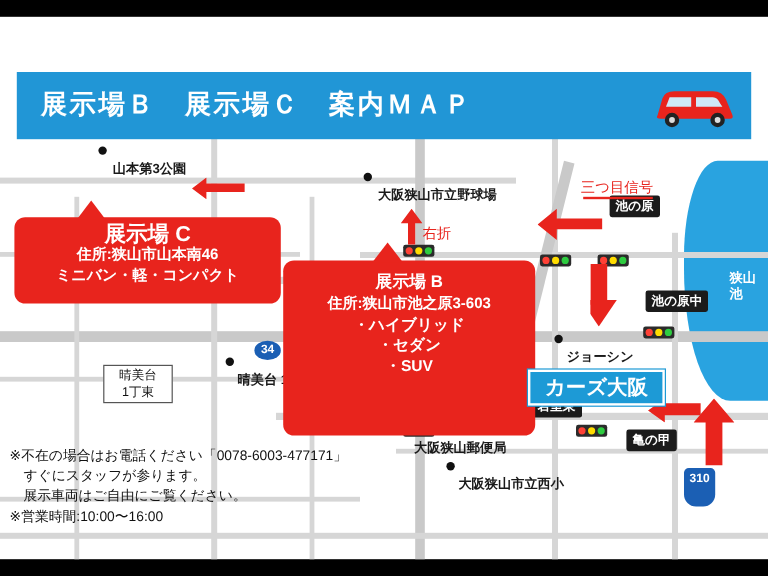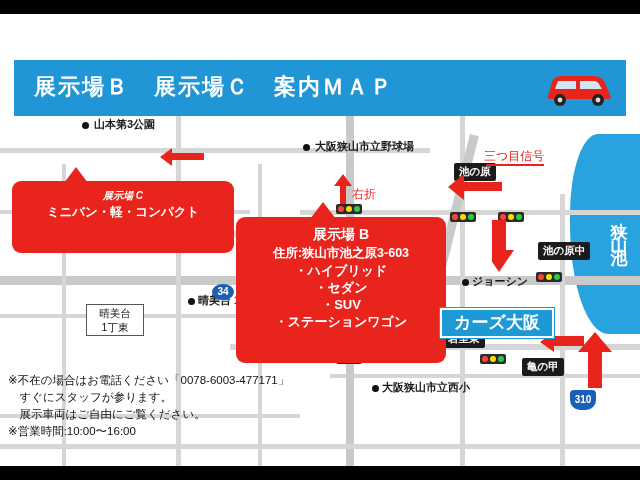--- a/index.html
+++ b/index.html
@@ -7,39 +7,39 @@
   #stage{position:relative;width:640px;height:480px;background:#000;}
   #map{position:absolute;left:0;top:14px;width:640px;height:452px;background:#ffffff;overflow:hidden;}
 
   
   .header{position:absolute;left:14px;top:46px;width:612px;height:56px;background:#2196d6;}
   .header-title{position:absolute;left:34px;top:58px;color:#fff;font-size:22px;font-weight:bold;letter-spacing:2px;line-height:30px;}
   .car-badge{position:absolute;right:22px;top:52px;width:78px;height:44px;}
 
   
   .lake{position:absolute;right:0;top:120px;width:70px;height:200px;background:#29a3e0;border-radius:40% 0 0 55%;}
-  .lake-label{position:absolute;right:10px;top:212px;color:#fff;font-size:17px;font-weight:bold;line-height:13px;text-align:center;width:22px;}
+  .lake-label{position:absolute;right:10px;top:212px;color:#fff;font-size:11px;font-weight:bold;line-height:13px;text-align:left;width:22px;}
 
   
   .road{position:absolute;background:#d6d6d6;}
   .road-thick{background:#c9c9c9;}
 
   
   .lbl{position:absolute;font-size:11px;color:#1a1a1a;white-space:nowrap;}
-  .lbl.b{font-weight:bold;}
+  .lbl.b{font-weight:bold;margin-top:16px;}
   .dot{position:absolute;width:7px;height:7px;background:#111;border-radius:50%;}
 
   
   .callout{position:absolute;background:#e8241d;color:#fff;border-radius:9px;text-align:center;}
   .callout .t{font-weight:bold;}
   .callout .tail{position:absolute;width:0;height:0;}
 
   
   #boxC{left:12px;top:167px;width:222px;height:66px;padding-top:6px;}
-  #boxC .t{font-size:10px;line-height:17px;font-style:italic;}
+  #boxC .t{font-size:18px;line-height:17px;}
   #boxC .s{font-size:12.5px;line-height:17px;font-weight:bold;}
   #boxC .tail{left:52px;top:-14px;border-left:12px solid transparent;border-right:12px solid transparent;border-bottom:16px solid #e8241d;}
 
   
   #boxB{left:236px;top:203px;width:210px;height:138px;padding-top:8px;}
   #boxB .t{font-size:14px;line-height:19px;}
   #boxB .s{font-size:12.5px;line-height:18px;font-weight:bold;}
   #boxB .li{font-size:13px;line-height:17px;font-weight:bold;}
   #boxB .tail{left:74px;top:-15px;border-left:13px solid transparent;border-right:13px solid transparent;border-bottom:17px solid #e8241d;}
 
@@ -52,21 +52,21 @@
   .signal i.r{left:2px;background:#ff4136;}
   .signal i.y{left:10px;background:#ffdc00;}
   .signal i.g{left:18px;background:#2ecc40;}
 
   
   .arw{position:absolute;}
   .redtxt{position:absolute;color:#e8241d;font-size:12px;font-weight:normal;white-space:nowrap;}
 
   
   .shield{position:absolute;background:#1b5fb4;color:#fff;font-size:10px;font-weight:bold;border-radius:50%;width:22px;height:16px;line-height:16px;text-align:center;}
-  .shield-hw{position:absolute;background:#1b5fb4;color:#fff;font-size:10px;font-weight:bold;width:26px;height:20px;line-height:19px;text-align:center;
+  .shield-hw{position:absolute;background:#1b5fb4;color:#fff;font-size:10px;font-weight:bold;width:26px;height:32px;line-height:19px;text-align:center;
       border-radius:4px 4px 10px 10px;}
 
   
   #carsOsaka{position:absolute;left:440px;top:294px;width:110px;height:26px;background:#1d9ad6;color:#fff;font-size:17px;font-weight:bold;
       text-align:center;line-height:26px;border:2px solid #fff;box-shadow:0 0 0 1px #1d9ad6;}
 
   
   .note{position:absolute;left:8px;top:358px;font-size:11.5px;line-height:17px;color:#111;white-space:pre;}
 
   
@@ -126,21 +126,21 @@
 
     <div class="dot" style="left:462px;top:265px;"></div>
     <div class="lbl b" style="left:472px;top:260px;">ジョーシン</div>
 
     <div class="dot" style="left:335px;top:341px;"></div>
     <div class="lbl b" style="left:345px;top:336px;">大阪狭山郵便局</div>
 
     <div class="dot" style="left:372px;top:371px;"></div>
     <div class="lbl b" style="left:382px;top:366px;">大阪狭山市立西小</div>
 
-    <div class="pill" style="left:454px;top:149px;">池の原</div>
+    <div class="pill" style="left:508px;top:149px;">池の原</div>
     <div class="pill" style="left:538px;top:228px;">池の原中</div>
     <div class="pill" style="left:443px;top:316px;">岩室東</div>
     <div class="pill" style="left:522px;top:344px;">亀の甲</div>
 
     <div class="boxlbl" style="left:86px;top:290px;width:48px;text-align:center;line-height:14px;">晴美台<br>1丁東</div>
 
     <div class="signal" style="left:336px;top:190px;">
         <i class="r"></i>
         <i class="y"></i>
         <i class="g"></i>
@@ -199,31 +199,31 @@
       <path d="M17 0 L34 20 L24 20 L24 56 L10 56 L10 20 L0 20 Z" fill="#e8241d"></path>
     </svg>
 
     <svg class="arw" style="left:540px;top:318px;width:44px;height:20px;" viewBox="0 0 44 20">
       <path d="M44 4 L14 4 L14 0 L0 10 L14 20 L14 14 L44 14 Z" fill="#e8241d"></path>
     </svg>
 
     <div class="callout" id="boxC">
       <div class="tail"></div>
       <div class="t">展示場 C</div>
+      <div class="s">住所:狭山市山本南46</div>
       <div class="s">ミニバン・軽・コンパクト</div>
     </div>
 
     <div class="callout" id="boxB">
       <div class="tail"></div>
       <div class="t">展示場 B</div>
       <div class="s">住所:狭山市池之原3-603</div>
       <div class="li">・ハイブリッド</div>
       <div class="li">・セダン</div>
       <div class="li">・SUV</div>
-      <div class="li">・ステーションワゴン</div>
     </div>
 
     <div id="carsOsaka">カーズ大阪</div>
 
     <div class="note">※不在の場合はお電話ください「0078-6003-477171」</div>
     <div class="note" style="top:375px;">　すぐにスタッフが参ります。</div>
     <div class="note" style="top:392px;">　展示車両はご自由にご覧ください。</div>
     <div class="note" style="top:409px;">※営業時間:10:00〜16:00</div>
 
   </div>

